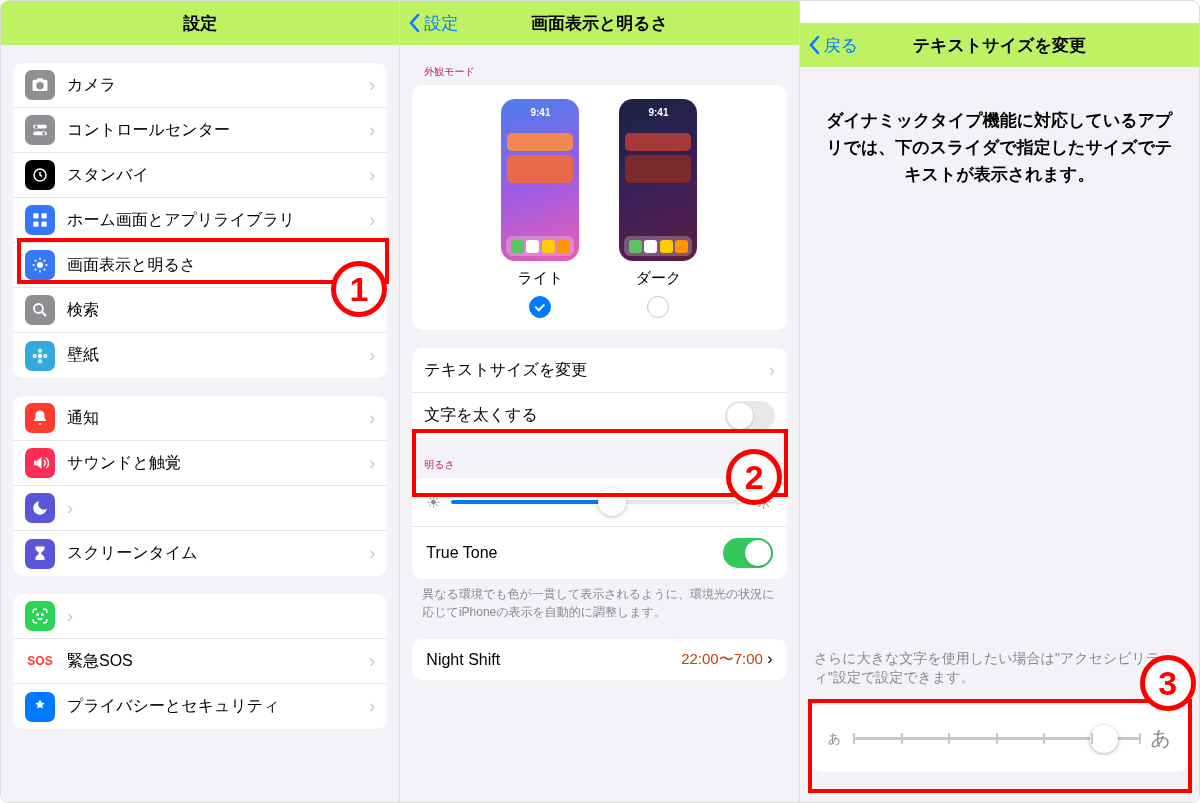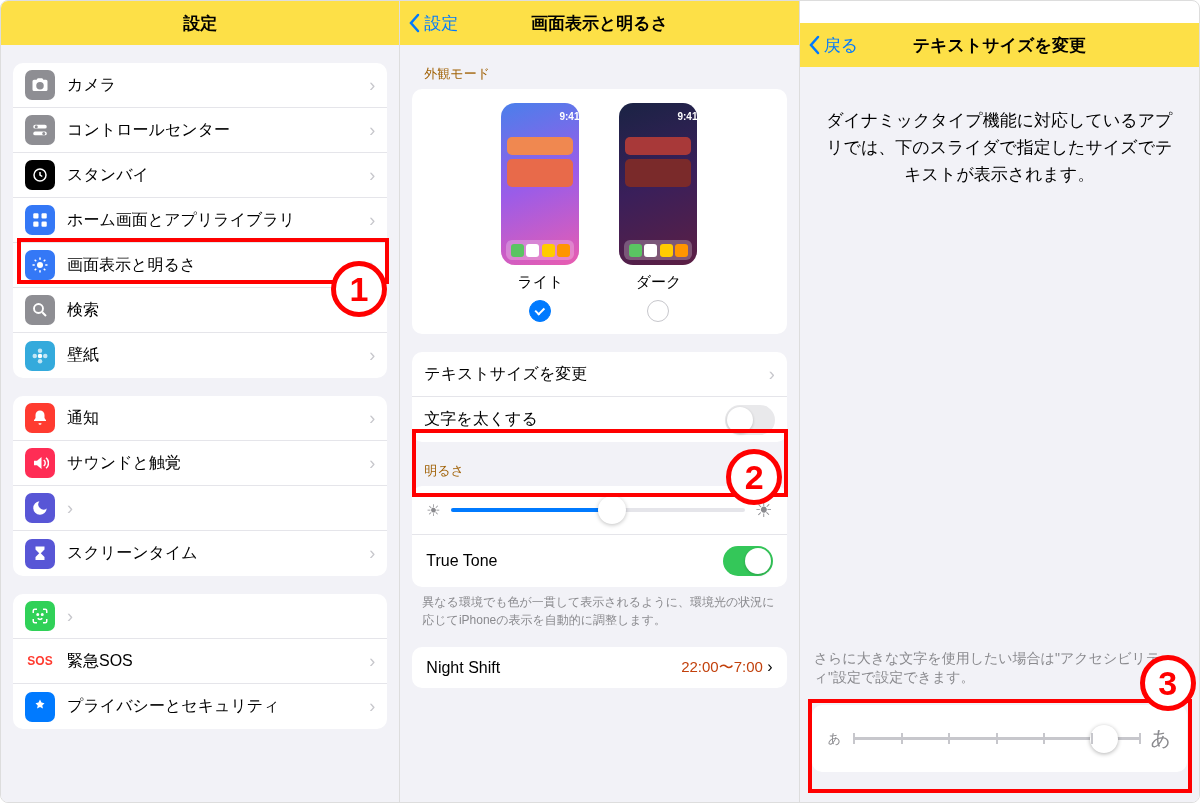--- a/index.html
+++ b/index.html
@@ -23,21 +23,21 @@
   .pane2 { width: 400px; border-right: 1px solid #ddd; }
   .pane3 { width: 400px; margin-top: 22px; }
 
   
   .nav-header {
     height: 44px;
     display: flex;
     align-items: center;
     justify-content: center;
     position: relative;
-    background: #fde047;
+    background: #bef264;
     padding: 12px 10px;
   }
   .nav-title { font-size: 17px; font-weight: 600; color: #000; }
   .nav-back {
     position: absolute;
     left: 8px;
     display: flex;
     align-items: center;
     color: #007aff;
     font-size: 17px;
@@ -56,30 +56,30 @@
   }
   .row:last-child { border-bottom: none; }
   .row .icon-box {
     width: 30px; height: 30px; border-radius: 7px;
     display: flex; align-items: center; justify-content: center;
     margin-right: 12px; flex-shrink: 0;
   }
   .row .label { flex: 1; font-size: 16px; color: #000; }
   .row .chev { color: #c7c7cc; font-size: 18px; }
 
-  .section-header { font-size: 13px; color: #a16207; margin: 20px 24px 6px 24px; }
+  .section-header { font-size: 10px; color: #be185d; margin: 20px 24px 6px 24px; }
 
   
   .appearance-wrap { background:#fff; border-radius:10px; margin:4px 12px 0 12px; padding:14px 0 0 0;}
   .mode-row { display:flex; justify-content:center; gap:40px; padding-bottom:12px;}
   .mode { display:flex; flex-direction:column; align-items:center; gap:8px; }
   .phone-mock { width:78px; height:162px; border-radius:14px; position:relative; overflow:hidden; }
   .phone-light { background: linear-gradient(160deg,#4a7feb 0%,#9b5ce8 50%,#e95db0 100%);}
   .phone-dark { background: linear-gradient(160deg,#1a2344 0%,#3a1f5a 50%,#5c1f44 100%);}
-  .phone-time { position:absolute; top:8px; left:0; right:0; text-align:right; color:#fff; font-size:10px; font-weight:600;}
+  .phone-time { position:absolute; top:8px; left:0; right:0; text-align:center; color:#fff; font-size:10px; font-weight:600;}
   .widget { position:absolute; left:6px; right:6px; border-radius:5px; }
   .w1 { top:34px; height:18px; }
   .w2 { top:56px; height:28px; }
   .light-w1 { background:#f08850;} .light-w2 { background:#e86a4a;}
   .dark-w1 { background:#a83939;} .dark-w2 { background:#7a2a2a;}
   .dock { position:absolute; bottom:5px; left:5px; right:5px; height:20px; border-radius:6px; background:rgba(255,255,255,.25); display:flex; justify-content:space-around; align-items:center; padding:0 3px;}
   .dock span { width:13px; height:13px; border-radius:3px; }
   .mode-label { font-size:15px; }
   .check { width:22px; height:22px; border-radius:50%; border:1.5px solid #c7c7cc; }
   .check.on { background:#007aff; border-color:#007aff; display:flex; align-items:center; justify-content:center;}
@@ -97,21 +97,21 @@
   .bright-row { display:flex; align-items:center; padding:12px 14px; gap:10px; border-bottom:0.5px solid #e5e5ea;}
   .sun-sm, .sun-lg { color:#8a8a8e; }
   .bslider { flex:1; height:4px; background:#e5e5ea; border-radius:2px; position:relative;}
   .bslider .fill { position:absolute; left:0; top:0; bottom:0; width:55%; background:#007aff; border-radius:2px;}
   .bslider .thumb { position:absolute; left:55%; top:50%; width:28px; height:28px; background:#fff; border-radius:50%; transform:translate(-50%,-50%); box-shadow:0 1px 4px rgba(0,0,0,.25);}
   .tt-row { display:flex; justify-content:space-between; align-items:center; padding:11px 14px;}
   .ns-row { display:flex; justify-content:space-between; align-items:center; padding:11px 14px;}
   .ns-val { color:#c2410c; font-size:15px;}
 
   
-  .p3-desc { font-size:17px; color:#000; text-align:center; padding:40px 24px 0 24px; line-height:1.6; font-weight:400;}
+  .p3-desc { font-size:17px; color:#000; text-align:center; padding:40px 24px 0 24px; line-height:1.6; font-weight:700;}
   .p3-note { position:absolute; bottom:138px; left:14px; right:14px; font-size:14px; color:#8a8a8e; line-height:1.4;}
   .tsize-slider-wrap { position:absolute; bottom:54px; left:12px; right:12px; background:#fff; border-radius:10px; padding:20px 16px; display:flex; align-items:center; gap:12px;}
   .tsize-a-sm { font-size:13px; color:#8a8a8e;}
   .tsize-a-lg { font-size:20px; color:#8a8a8e;}
   .tsize-track { flex:1; height:3px; background:#c7c7cc; position:relative;}
   .tsize-track .tick { position:absolute; top:-4px; width:2px; height:11px; background:#c7c7cc;}
   .tsize-thumb { position:absolute; top:50%; width:28px; height:28px; background:#fff; border-radius:50%; transform:translate(-50%,-50%); box-shadow:0 1px 4px rgba(0,0,0,.3);}
 
   
   .red-box { position:absolute; border:4px solid #ff0000; pointer-events:none; z-index:10;}

